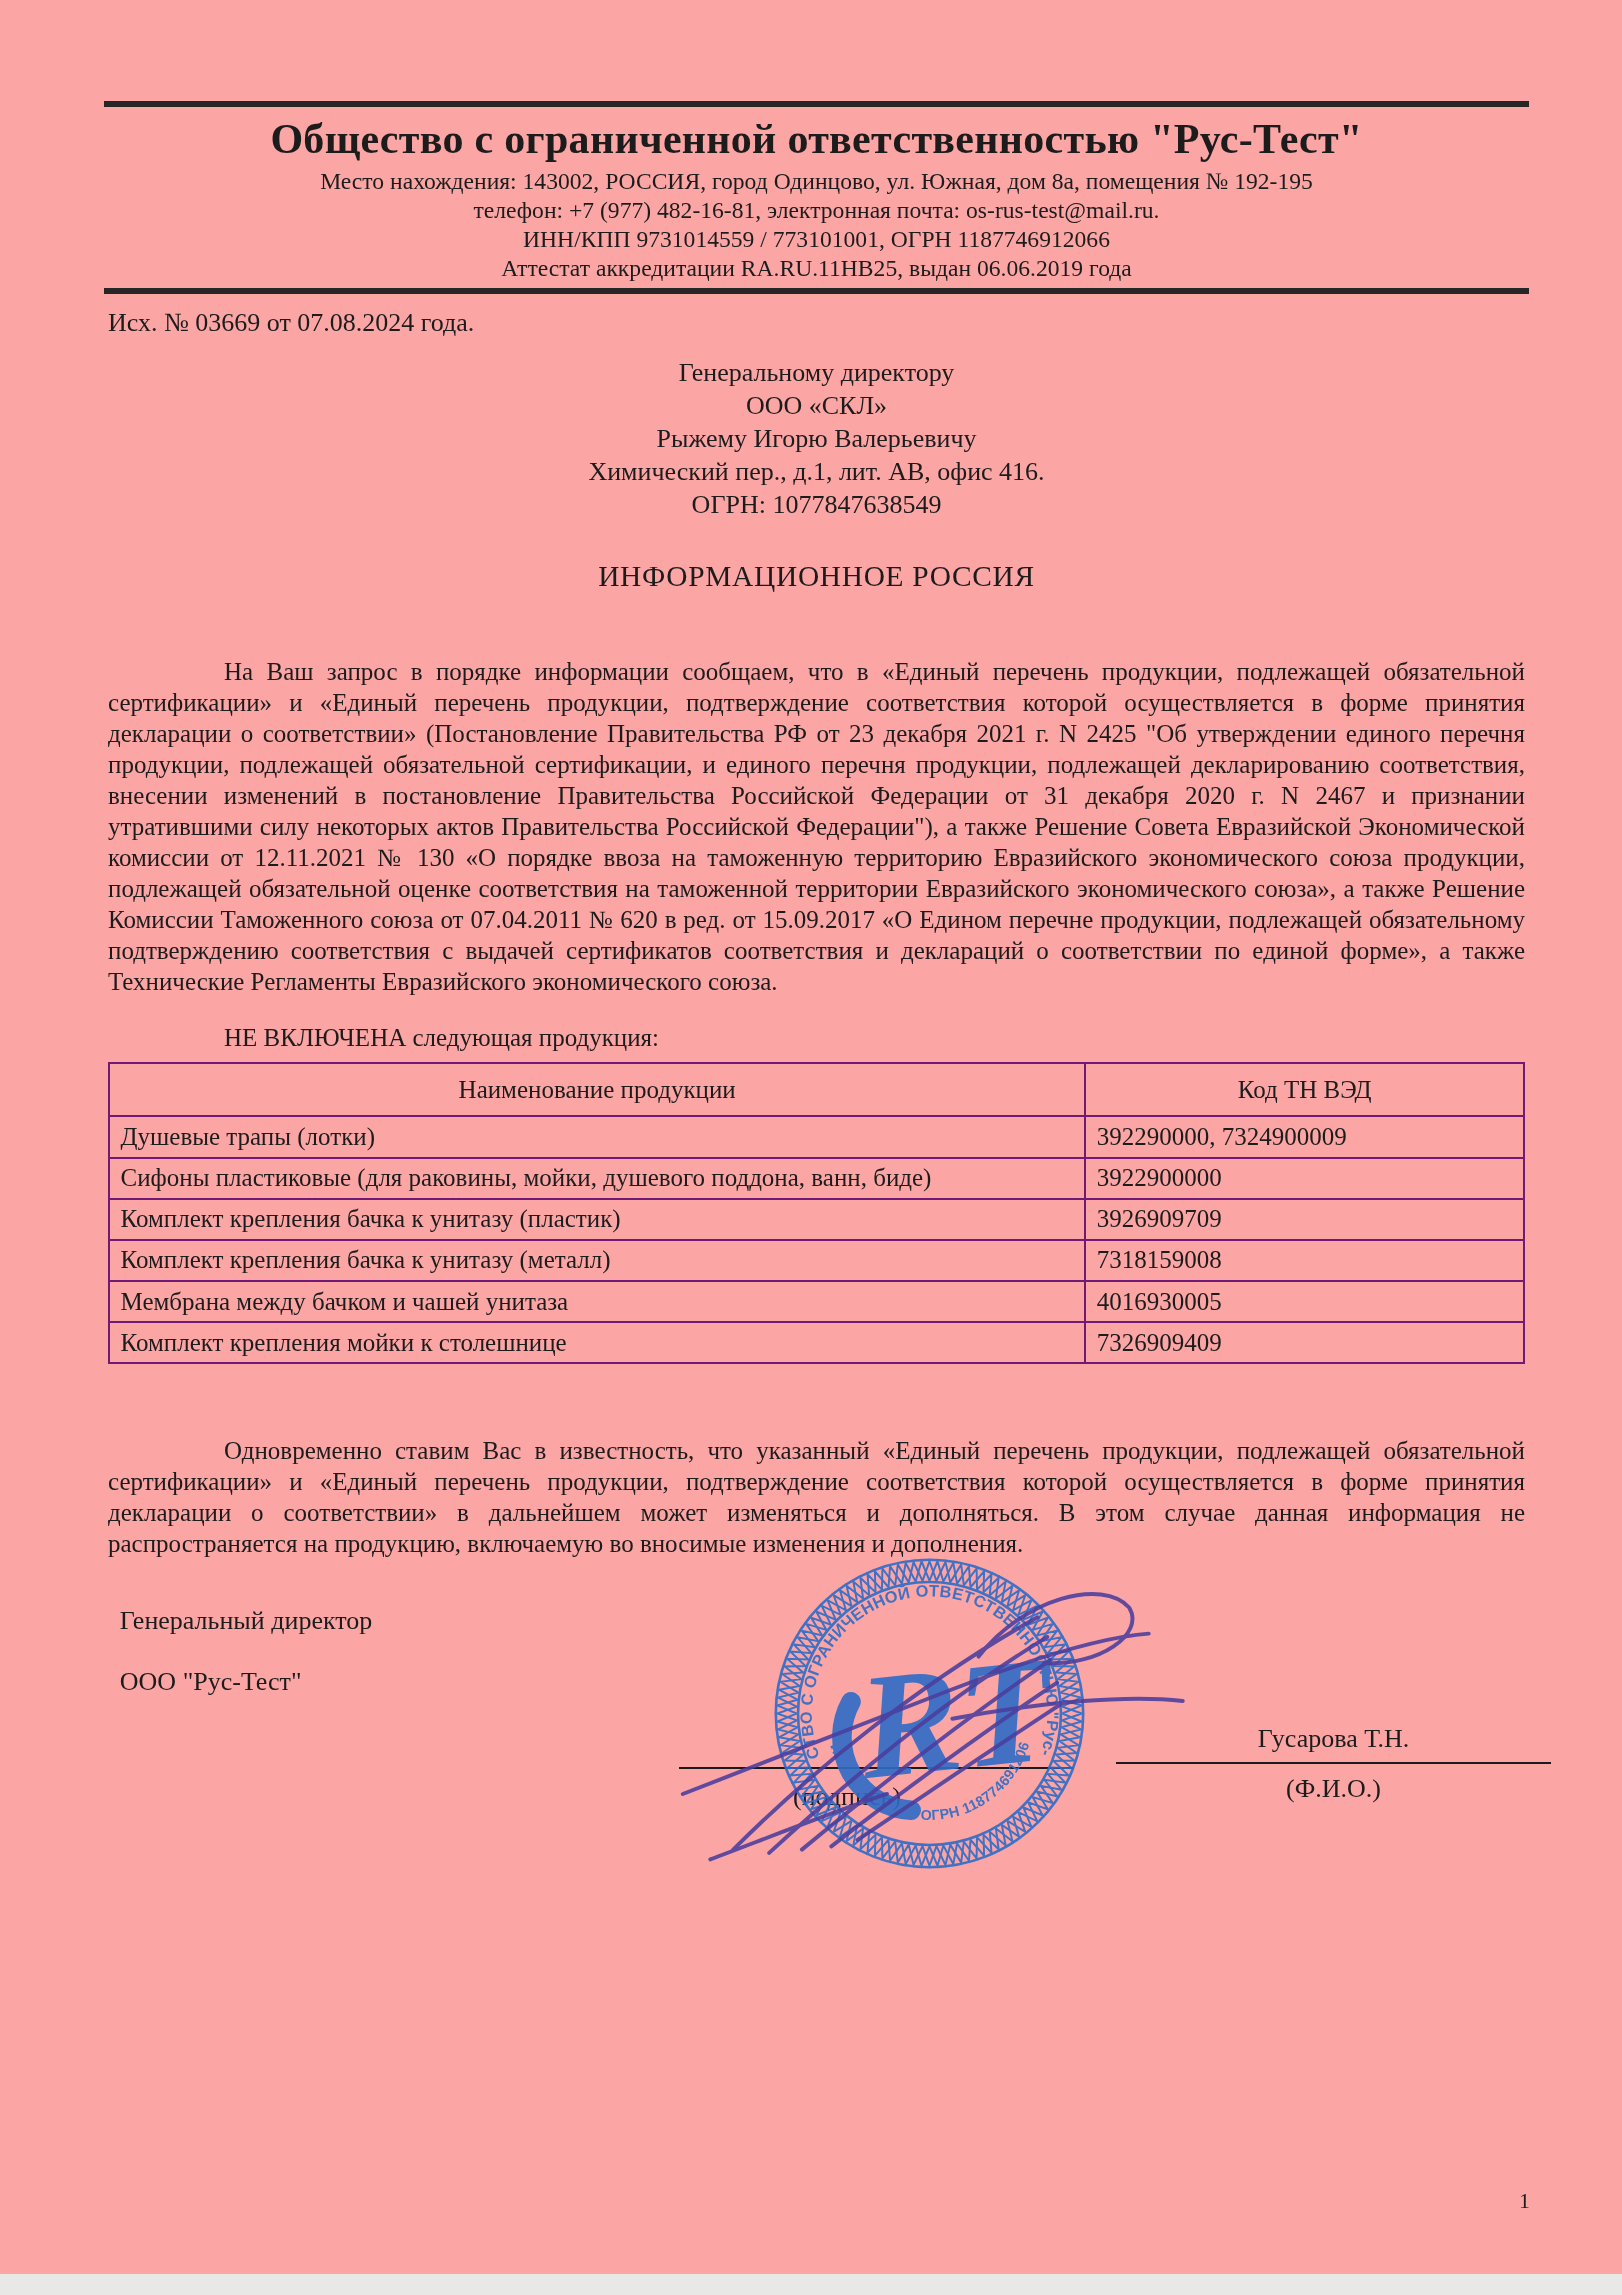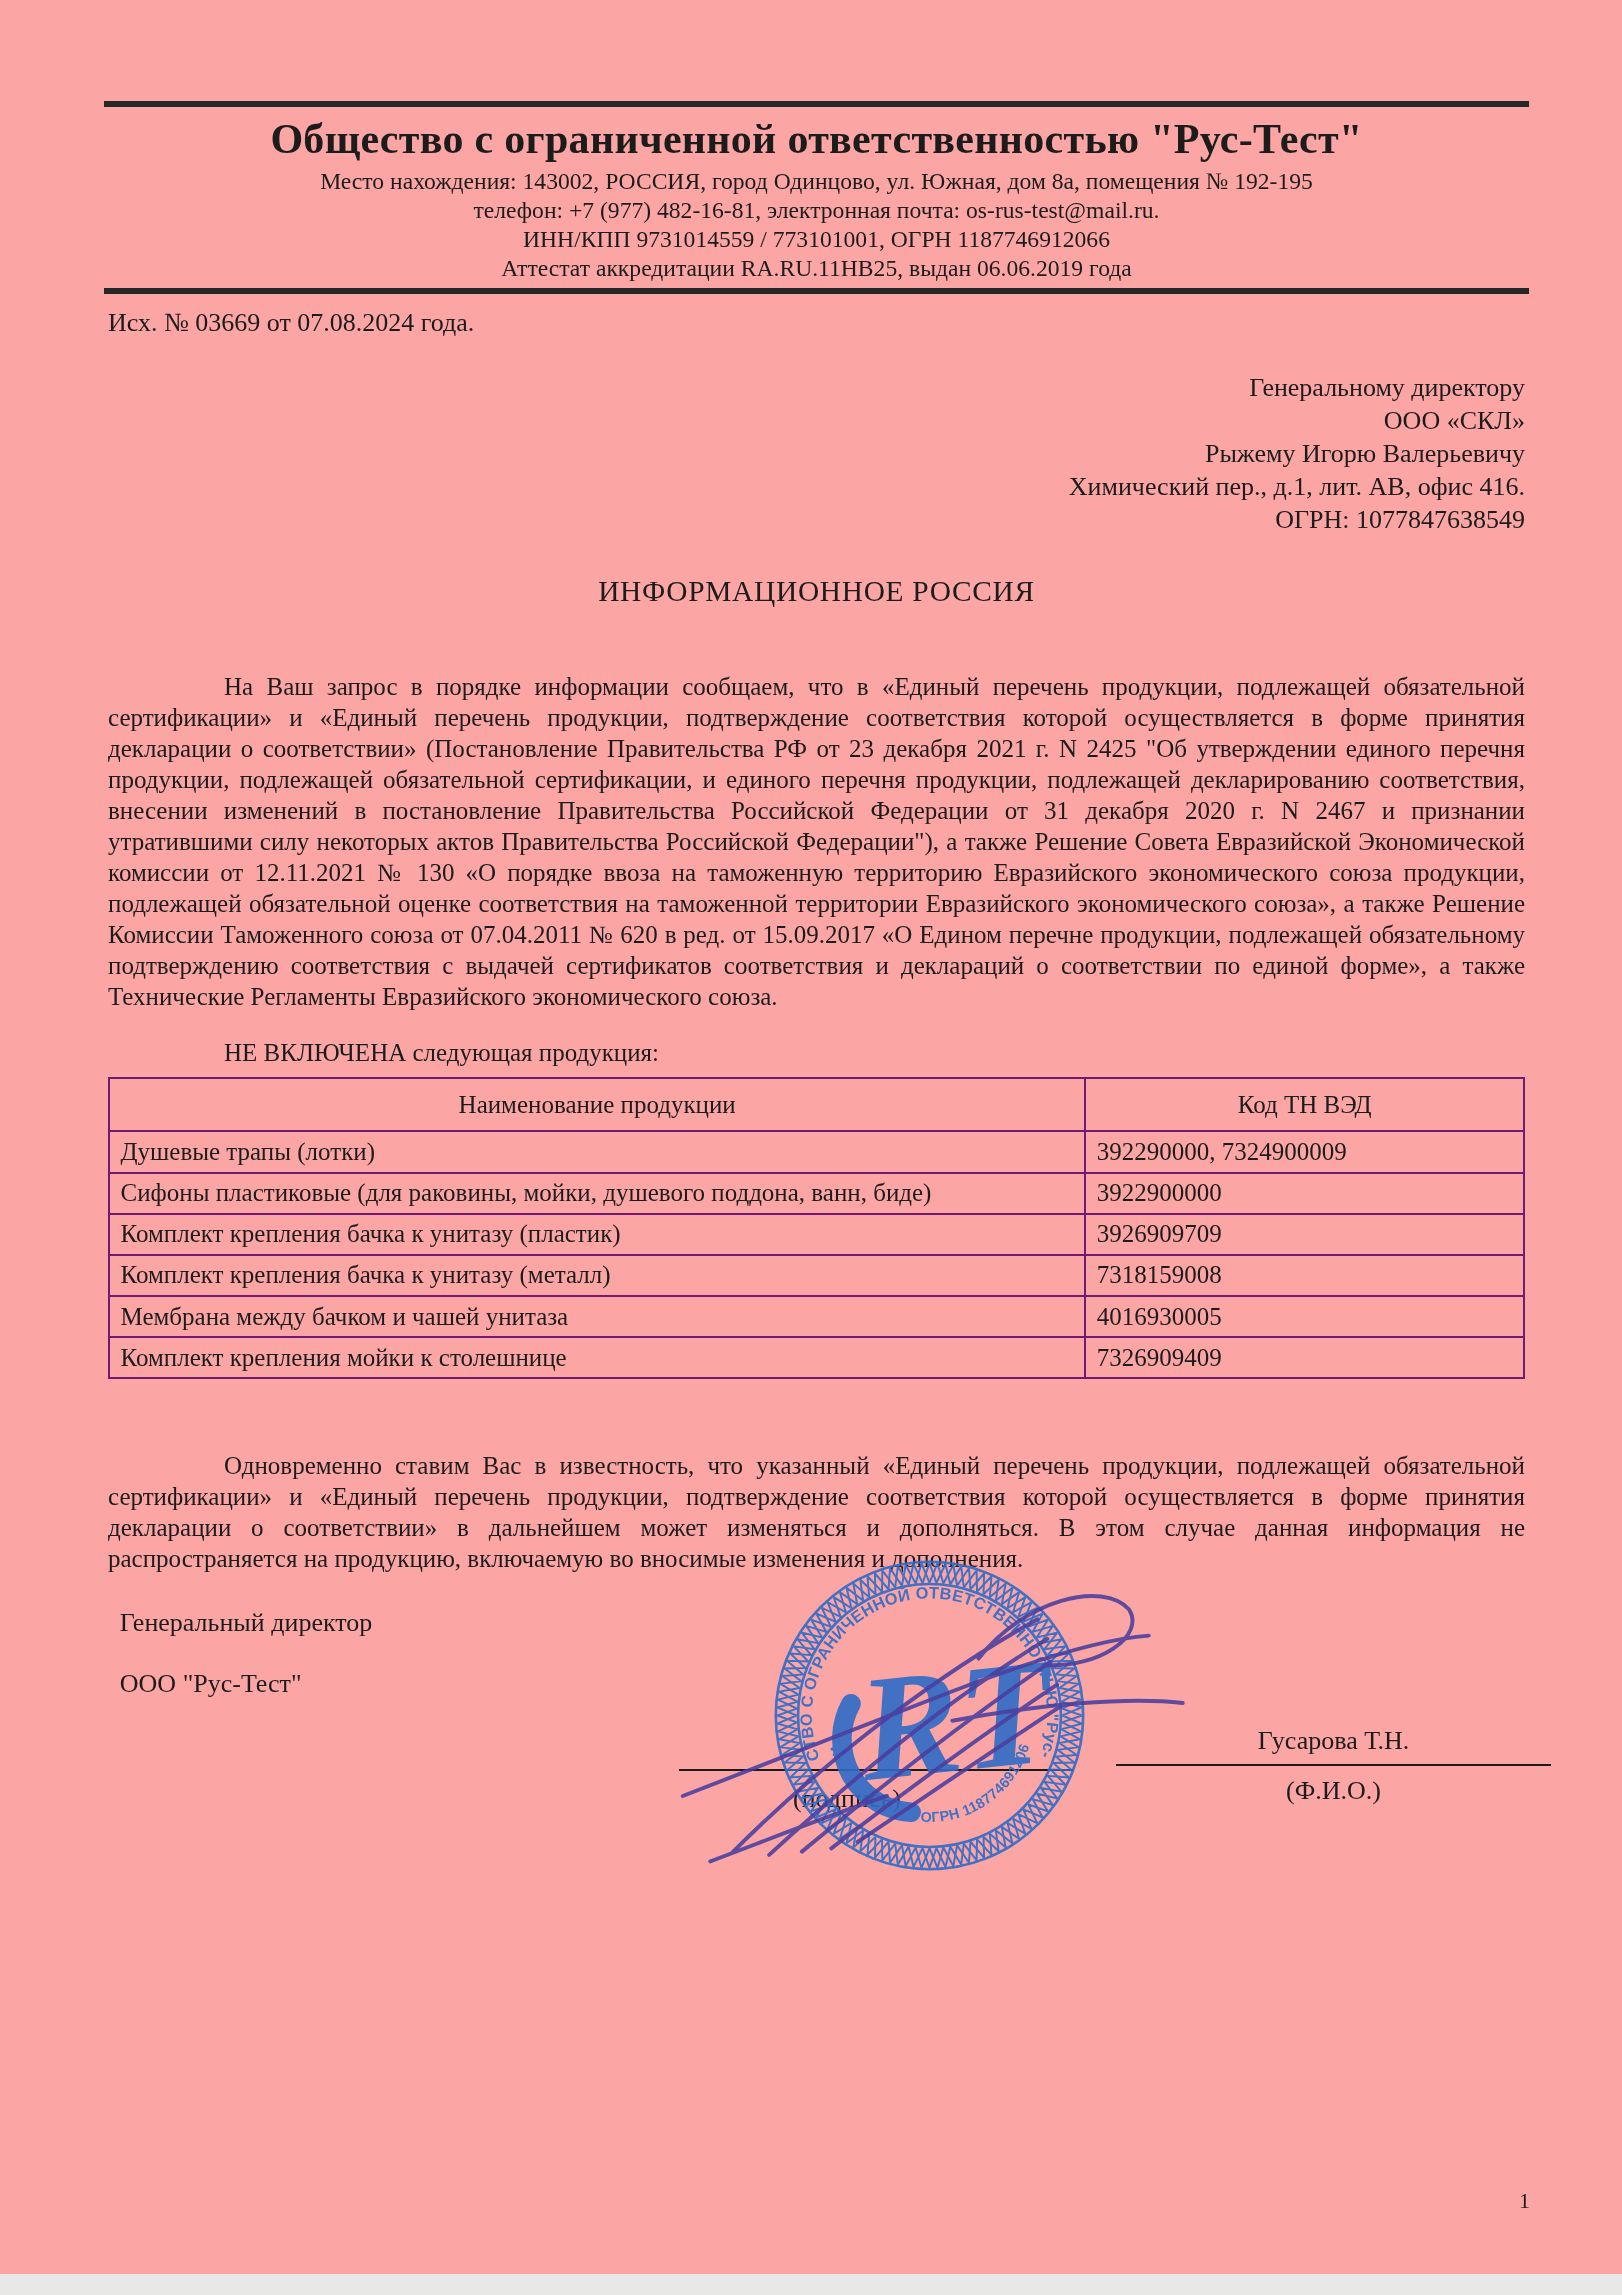--- a/index.html
+++ b/index.html
@@ -14,21 +14,21 @@
   .inner{padding:101px 98px 0 108px;}
   .rule{height:5.9px;background:#262626;border:none;margin:0 -3.9px;}
   .letterhead{text-align:center;}
   .company-name{
     font-size:42px;font-weight:bold;margin:10.5px 0 5.2px 0;
     line-height:1.05;white-space:nowrap;letter-spacing:0.3px;
   }
   .lh-line{font-size:23.6px;line-height:29px;}
   .rule2{margin-top:5.2px;}
   .outgoing{font-size:26px;margin-top:14.4px;}
-  .recipient{margin-top:33px;text-align:right;font-size:26px;line-height:33px;}
+  .recipient{margin-top:18px;text-align:center;font-size:26px;line-height:33px;}
   .doc-title{
     text-align:center;font-size:29.4px;margin-top:39px;
     letter-spacing:0.7px;font-weight:normal;
   }
   .para{
     margin-top:63px;font-size:25px;line-height:31px;
     text-align:justify;text-indent:116px;
   }
   .not-included{margin-top:25px;font-size:25px;line-height:31px;text-indent:116px;font-family:Liberation Serif, serif;}
   table.codes{
@@ -36,21 +36,21 @@
     font-size:25px;
   }
   table.codes,.codes th,.codes td{border:2px solid #701a75;}
   .codes th{
     font-weight:normal;text-align:center;padding:10.5px 6.5px;line-height:30px;
   }
   .codes td{padding:4.6px 10.5px;line-height:30px;vertical-align:middle;}
   .codes .col-name{width:69%;}
   .codes .col-code{width:31%;}
   .para2{margin-top:71px;}
-  .sig-section{position:relative;height:393px;margin-top:15px;}
+  .sig-section{position:relative;height:393px;margin-top:28px;}
   .sig-director{position:absolute;left:11.8px;top:18.3px;font-size:26px;}
   .sig-company{position:absolute;left:11.8px;top:80px;font-size:26px;}
   .sig-line{position:absolute;height:0;border-top:2.6px solid #1b1b1b;}
   .sig-line-left{left:571px;top:180px;width:394px;z-index:1;}
   .sig-line-right{left:1008px;top:175px;width:435px;z-index:1;}
   .sig-caption{position:absolute;font-size:26px;text-align:center;z-index:1;}
   .cap-podpis{left:556px;top:195px;width:366px;}
   .cap-name{left:1008px;top:137px;width:435px;}
   .cap-fio{left:1008px;top:187px;width:435px;}
   .stamp-svg{position:absolute;left:658px;top:-37px;z-index:2;opacity:.9;}

